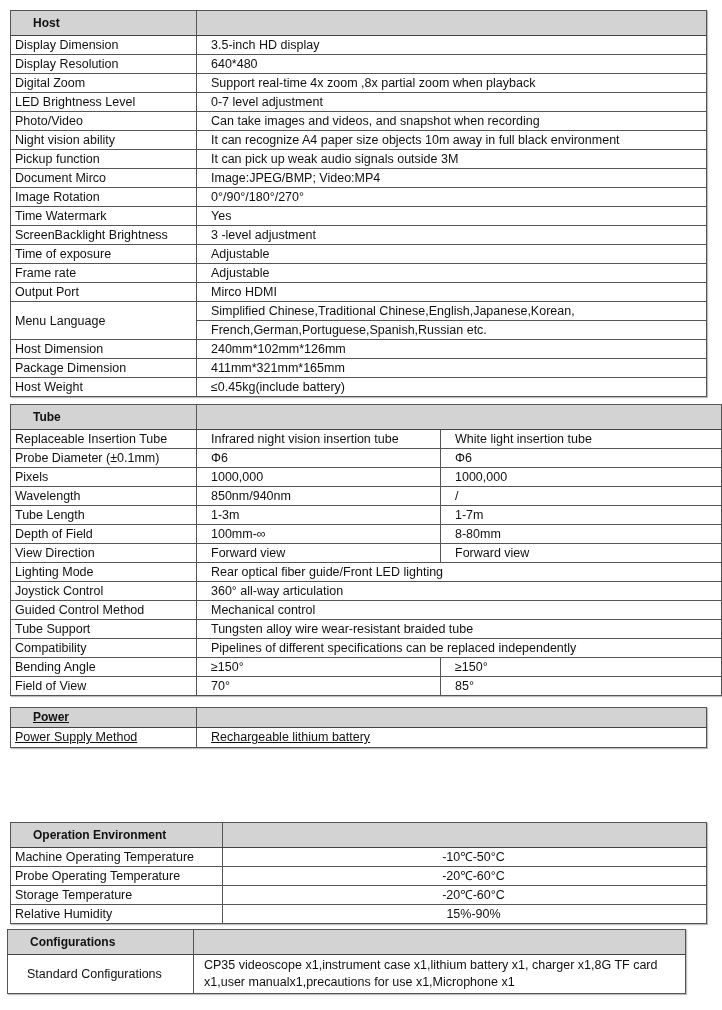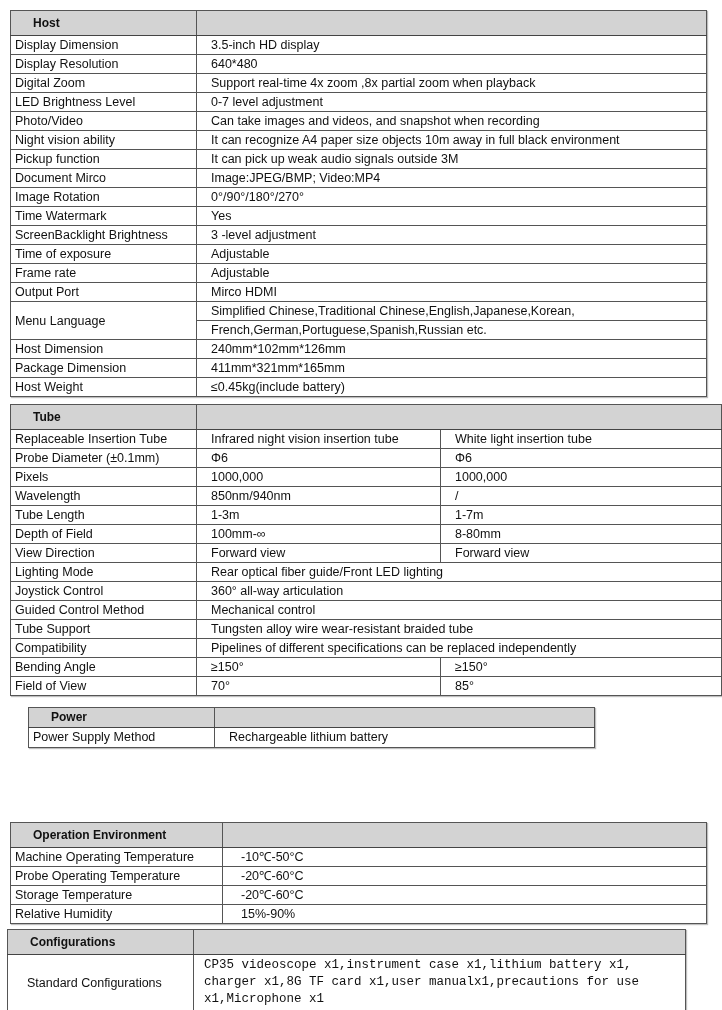--- a/index.html
+++ b/index.html
@@ -20,28 +20,28 @@
   table.spec tr.head td {
     background: #d3d3d3; height: 24px; line-height: 24px;
     font-size: 12px; font-weight: bold; padding-left: 22px;
     border-bottom: 1.5px solid #444;
   }
   table.spec { border: 1.5px solid #444; }
   td.wrap { white-space: normal !important; line-height: 17px !important; padding-top: 2px !important; padding-bottom: 2px !important; }
 
   #t-host { left: 10px; top: 10px; width: 697px; }
   #t-tube { left: 10px; top: 404px; width: 712px; }
-  #t-power { left: 28px; top: 707px; width: 567px; }
+  #t-power { left: 10px; top: 707px; width: 697px; text-decoration: underline; }
   #t-env { left: 10px; top: 790px; width: 697px; margin-top: 32px; }
   #t-conf { left: 7px; top: 929px; width: 679px; }
   #t-host td.label, #t-tube td.label, #t-power td.label { }
   #t-power td { height: 19px; line-height: 19px; }
   #t-conf td.label { padding-left: 19px; }
-  #t-conf td.wrap { padding-left: 10px; font-family: Liberation Mono, monospace; }
-  #t-env td.val { padding-left: 18px; }
+  #t-conf td.wrap { padding-left: 10px; }
+  #t-env td.val { padding-left: 18px; text-align: center; }
 </style>
 </head>
 <body>
 
 <table class="spec" id="t-host">
   <colgroup>
       <col style="width:186px">
       <col>
     </colgroup>
   <tbody>

